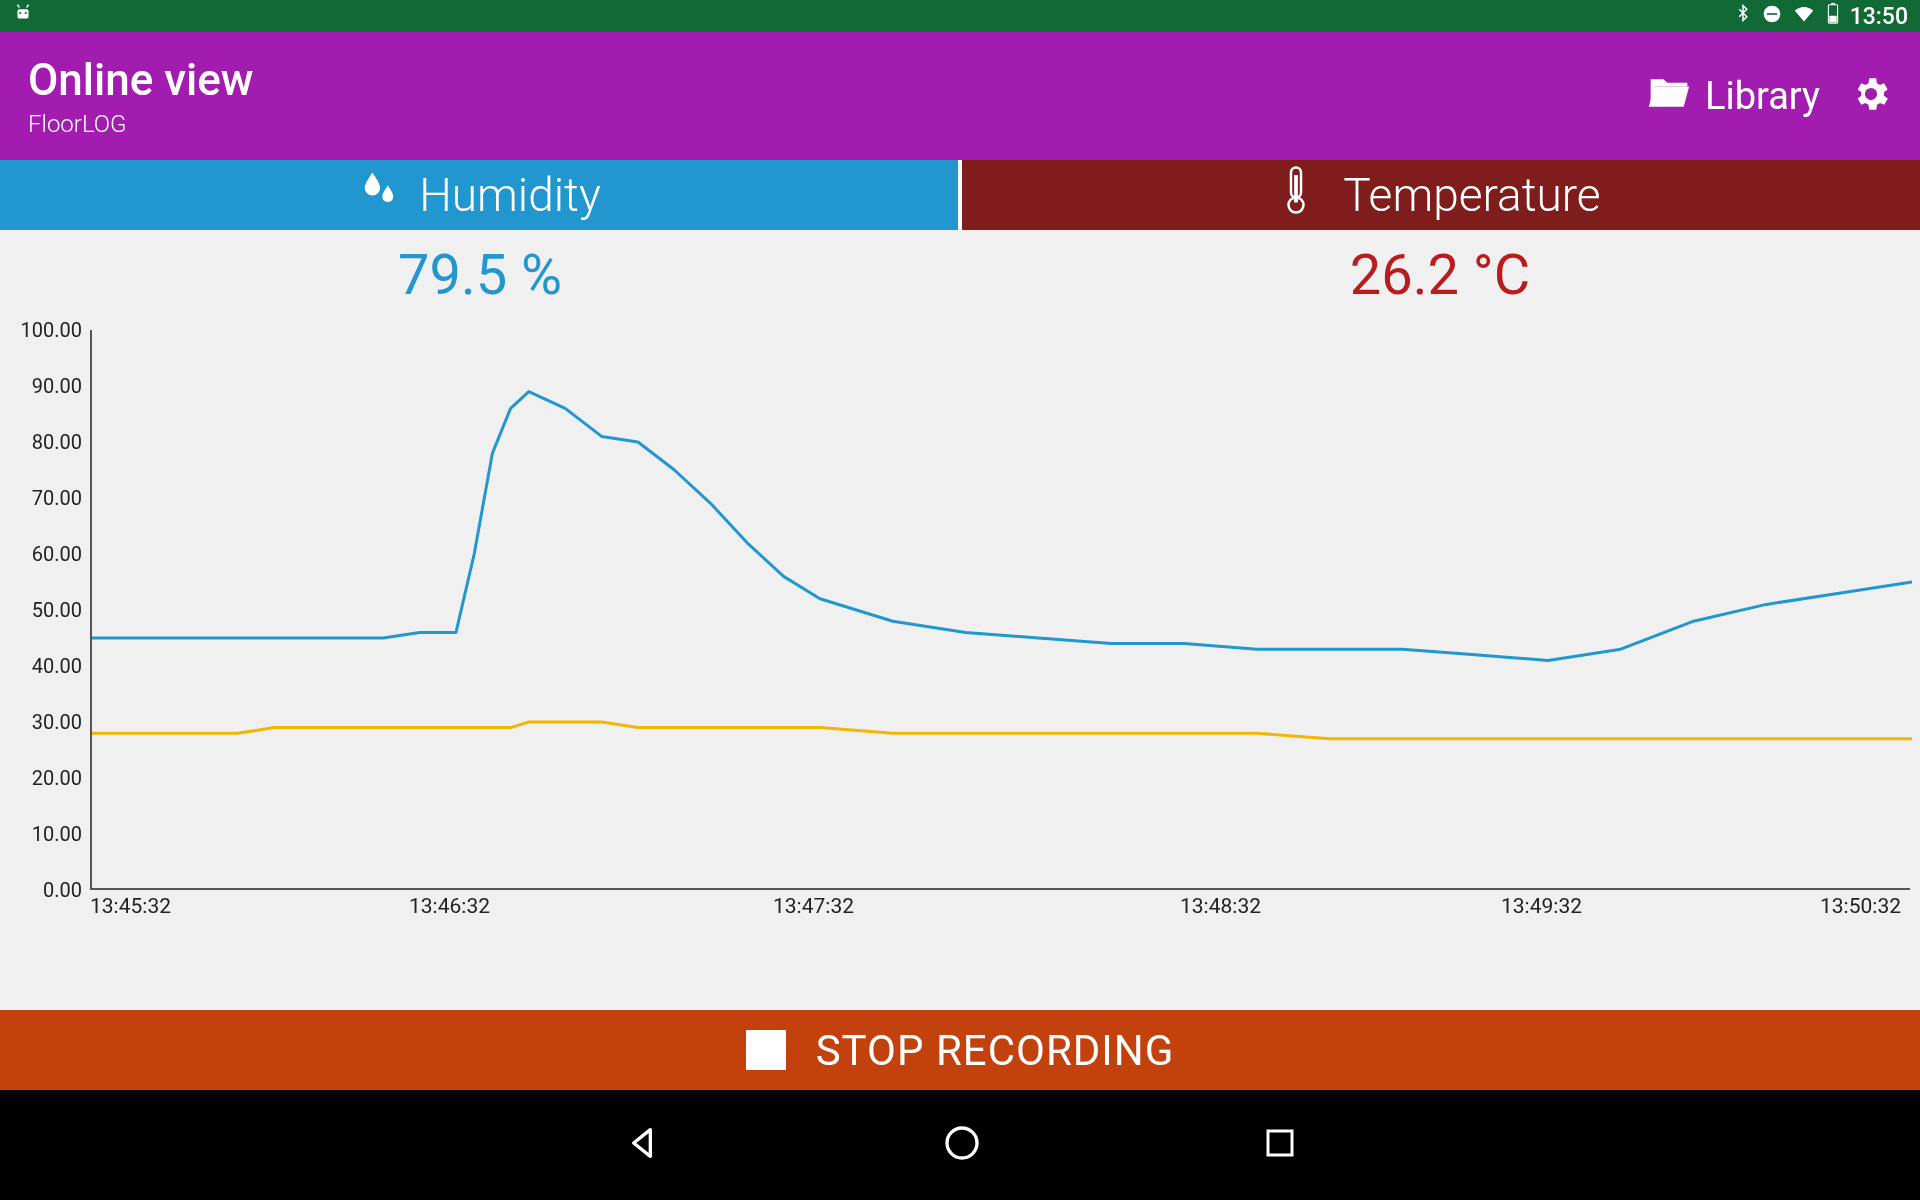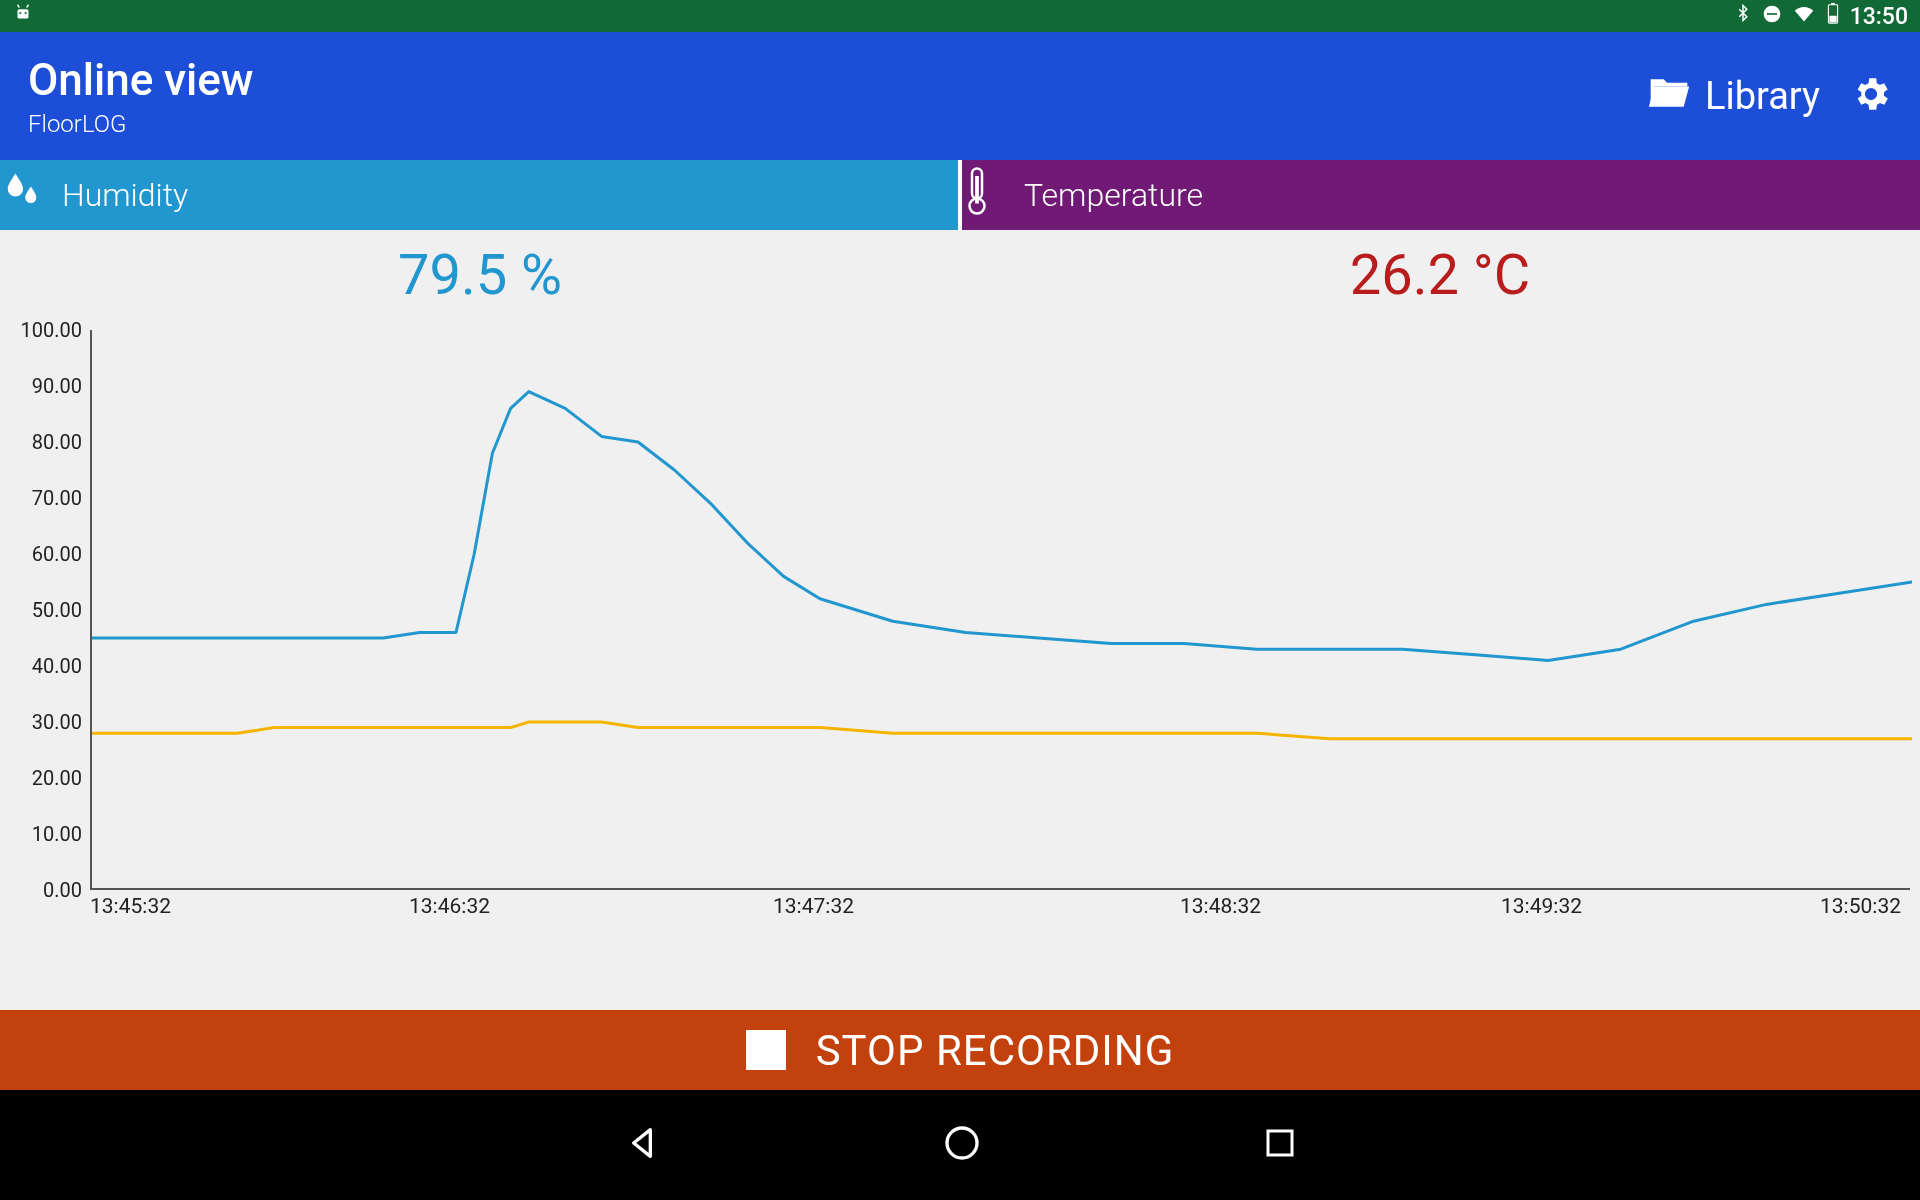--- a/index.html
+++ b/index.html
@@ -13,37 +13,37 @@
     align-items: center;
     justify-content: space-between;
     padding: 0 12px;
     font-size: 23px;
     font-weight: 500;
   }
   .status-left, .status-right { display: flex; align-items: center; gap: 10px; }
 
   .app-bar {
     height: 128px;
-    background: #1d4ed8;
+    background: #a21caf;
     color: #ffffff;
     display: flex;
     align-items: center;
     justify-content: space-between;
     padding: 0 28px;
   }
   .app-bar-left { display: flex; flex-direction: column; }
   .app-title { font-size: 44px; font-weight: 500; }
   .app-subtitle { font-size: 24px; font-weight: 300; margin-top: 4px; }
   .app-bar-right { display: flex; align-items: center; gap: 30px; }
   .library-btn { display: flex; align-items: center; gap: 14px; font-size: 38px; font-weight: 400; cursor: pointer; }
 
   .tabs { height: 70px; display: flex; width: 100%; }
-  .tab { flex: 1; display: flex; align-items: center; gap: 18px; color: #ffffff; font-size: 32px; font-weight: 300; }
+  .tab { flex: 1; display: flex; align-items: center; justify-content: center; gap: 18px; color: #ffffff; font-size: 46px; font-weight: 300; }
   .tab-humidity { background: #2196cf; border-right: 4px solid #ffffff; }
-  .tab-temperature { background: #701a75; gap: 32px; }
+  .tab-temperature { background: #7f1d1d; gap: 32px; }
 
   .values { height: 90px; display: flex; background: #f0f0f0; }
   .value-cell { flex: 1; display: flex; align-items: center; justify-content: center; font-size: 56px; font-weight: 400; }
   .value-humidity { color: #2196cf; }
   .value-temperature { color: #b91c1c; }
 
   .chart-area {
     height: 690px;
     background: #f0f0f0;
     position: relative;

